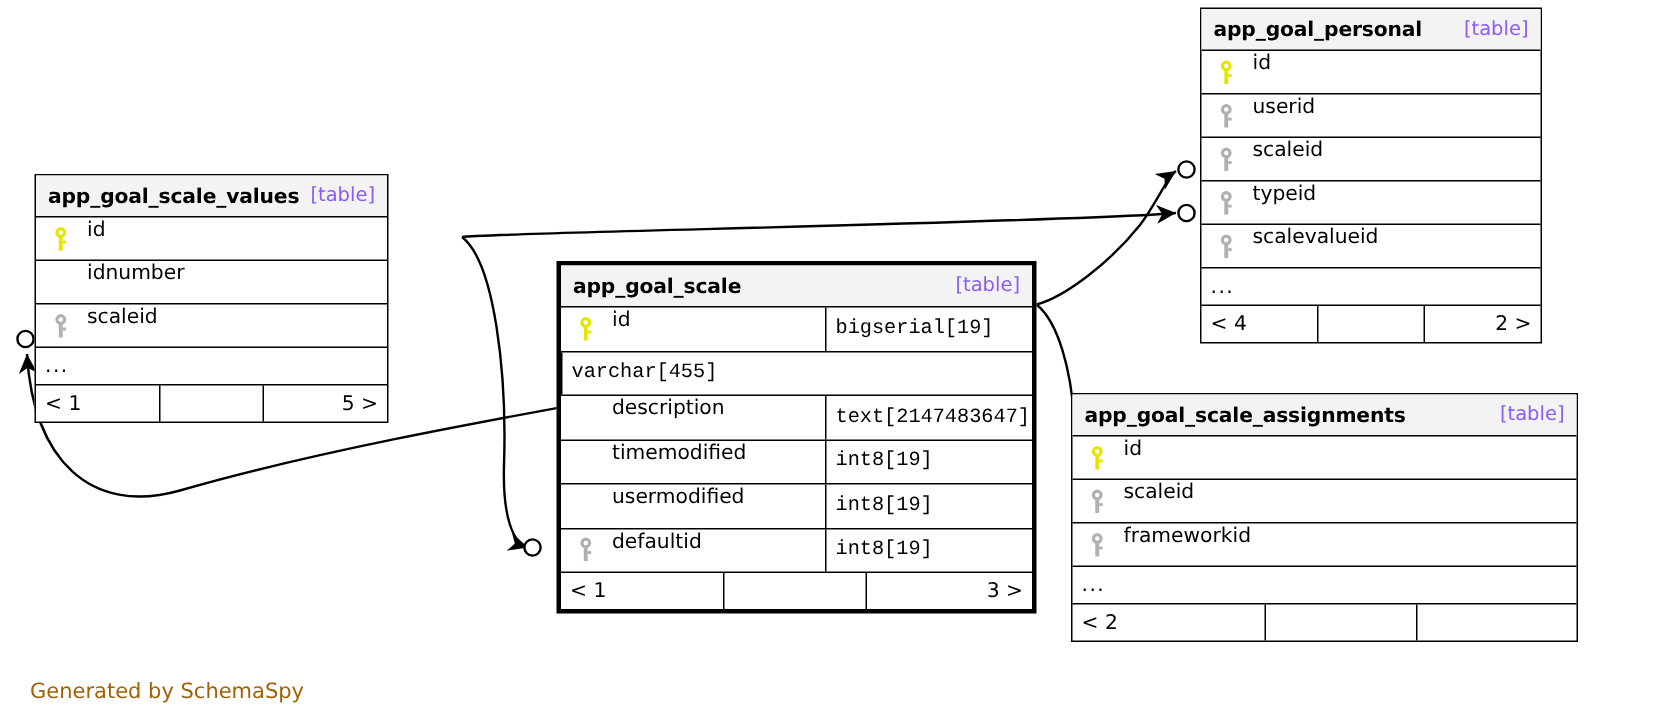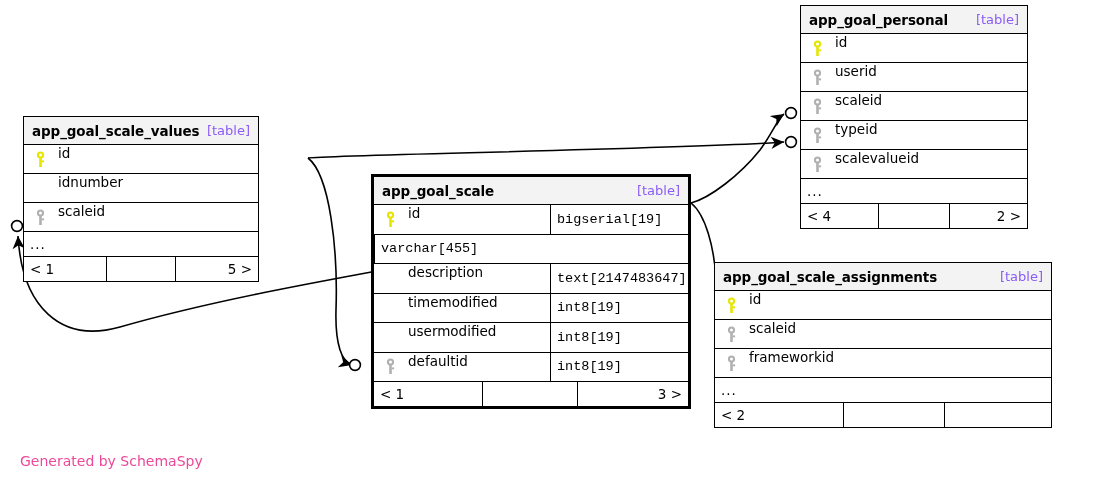--- a/index.html
+++ b/index.html
@@ -136,21 +136,21 @@
 
   #tbl-assign{left:714px;top:262px;width:338px;}
   #tbl-assign .foot-cell.left{width:128px;}
   #tbl-assign .foot-cell.mid{width:102px;}
   #tbl-assign .foot-cell.right{width:106px;}
 
   .caption{
     position:absolute;
     left:20px;top:453px;
     font-size:14px;
-    color:#ec4899;
+    color:#a16207;
     z-index:3;
     white-space:nowrap;
   }
 </style>
 </head>
 <body>
 
 <div id="canvas">
 
   <svg id="edges" viewBox="0 0 1112 483" width="1112" height="483" xmlns="http://www.w3.org/2000/svg">

